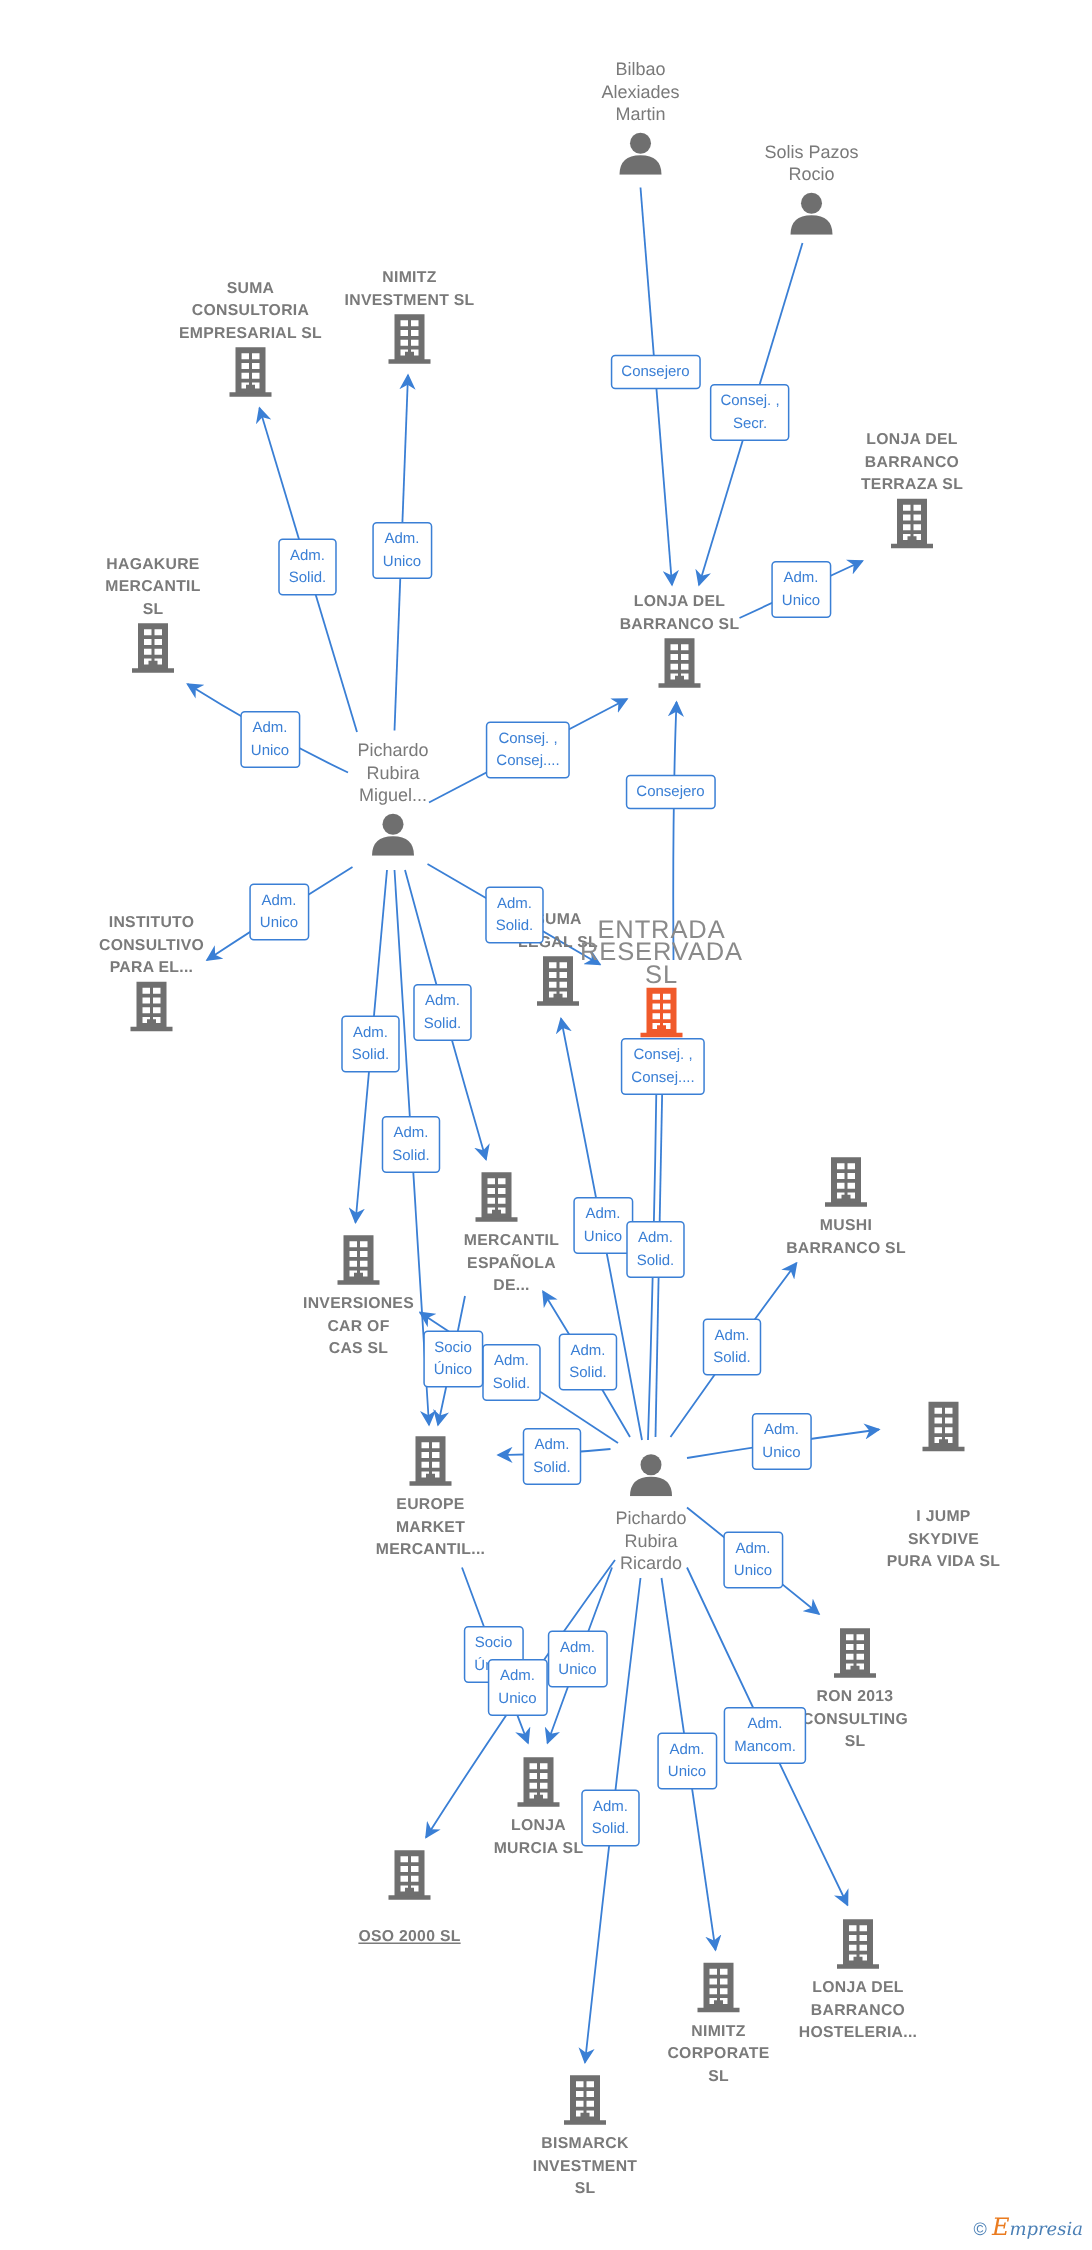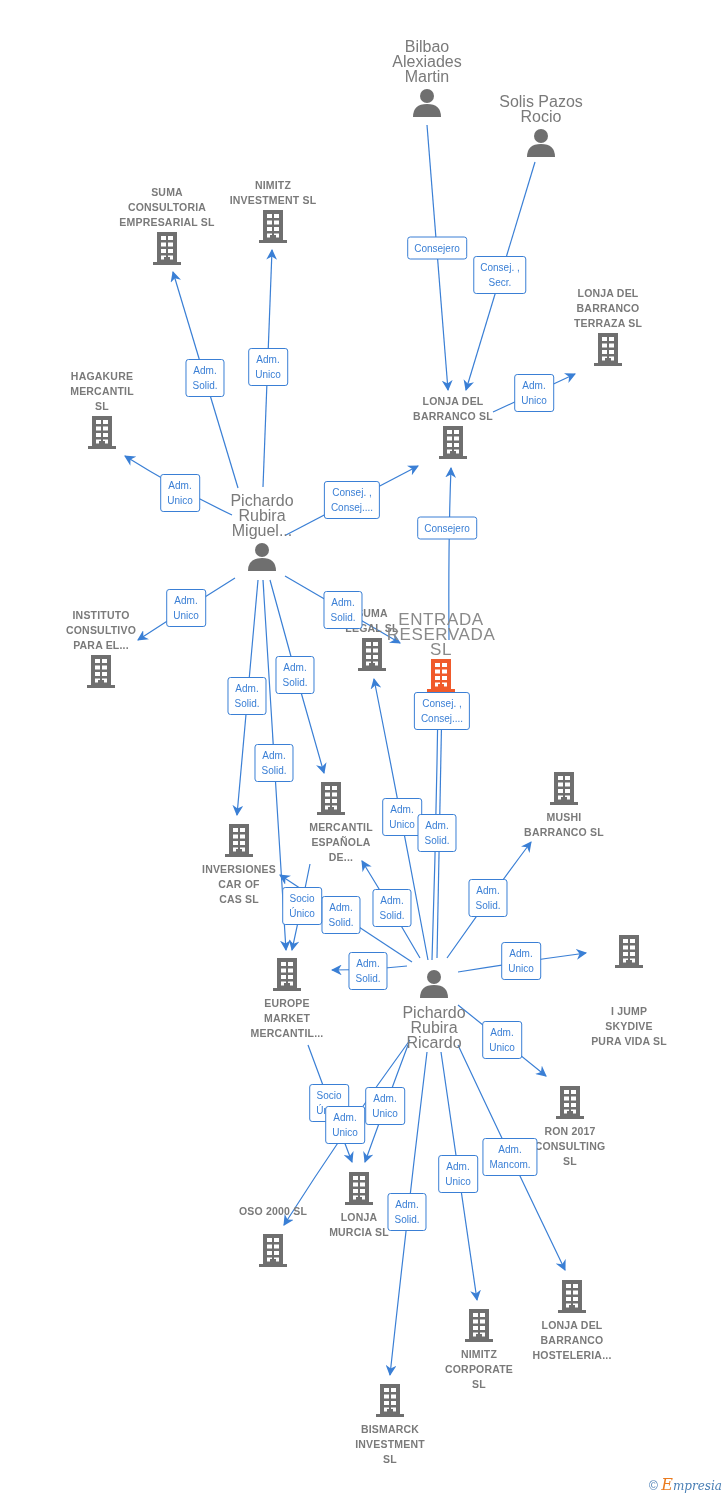--- a/index.html
+++ b/index.html
@@ -1,20 +1,20 @@
 <!DOCTYPE html>
 <html><head>
   <meta charset="utf-8">
   <style>
     html, body { margin:0; padding:0; background:#ffffff; }
     body { width:728px; height:1500px; position:relative; overflow:hidden; font-family:"Liberation Sans", sans-serif; }
     #graph { position:absolute; left:0; top:0; width:728px; height:1500px; }
     .node-label { position:absolute; text-align:center; color:#7a7a7a; font-size:11px; line-height:15px; white-space:pre-line; transform:translateX(-50%); }
     .company .node-label { font-weight:bold; font-size:10.5px; letter-spacing:0.2px; }
-    .person .node-label { font-size:16px; }
+    .person .node-label { font-size:12px; }
     .focus .node-label { color:#8a8a8a; font-size:17px; letter-spacing:0.6px; }
     .edge-label { position:absolute; background:#fff; border:1px solid #3a7fd5; border-radius:3px; color:#3a7fd5; font-size:10px; line-height:15px; padding:3px 6px; text-align:center; white-space:pre-line; transform:translate(-50%,-50%); }
     .node-icon { position:absolute; transform:translate(-50%,-50%); }
     .copyright { position:absolute; right:6px; bottom:6px; font-size:12px; color:#4a7fb5; }
     .copyright .brand { color:#ea7b1f; font-family:"DejaVu Serif", serif; font-style:italic; font-size:16px; }
     .copyright .rest { color:#4a7fb5; font-family:"DejaVu Serif", serif; font-style:italic; }
   </style>
 </head>
 <body>
 
@@ -329,21 +329,21 @@
     <rect x="10" y="6" width="5" height="4" fill="#fff"></rect>
           <rect x="17" y="6" width="5" height="4" fill="#fff"></rect>
           <rect x="10" y="12.5" width="5" height="4" fill="#fff"></rect>
           <rect x="17" y="12.5" width="5" height="4" fill="#fff"></rect>
           <rect x="10" y="19" width="5" height="4" fill="#fff"></rect>
           <rect x="17" y="19" width="5" height="4" fill="#fff"></rect>
           <rect x="10" y="25.5" width="5" height="4" fill="#fff"></rect>
           <rect x="17" y="25.5" width="5" height="4" fill="#fff"></rect>
     <rect x="13" y="27" width="6" height="6" fill="#6f6f6f"></rect>
   </svg></div>
-      <div class="node-label" style="left: 570px; top: 1124px;">RON 2017
+      <div class="node-label" style="left: 570px; top: 1124px;">RON 2013
 CONSULTING
 SL</div>
     </div>
     <div class="company">
       <div class="node-icon" style="left: 359px; top: 1190px;"><svg width="32" height="36" viewBox="0 0 32 36">
     <rect x="6" y="2" width="20" height="31" fill="#6f6f6f"></rect>
     <rect x="2" y="32" width="28" height="3" fill="#6f6f6f"></rect>
     <rect x="10" y="6" width="5" height="4" fill="#fff"></rect>
           <rect x="17" y="6" width="5" height="4" fill="#fff"></rect>
           <rect x="10" y="12.5" width="5" height="4" fill="#fff"></rect>
@@ -364,21 +364,21 @@
     <rect x="10" y="6" width="5" height="4" fill="#fff"></rect>
           <rect x="17" y="6" width="5" height="4" fill="#fff"></rect>
           <rect x="10" y="12.5" width="5" height="4" fill="#fff"></rect>
           <rect x="17" y="12.5" width="5" height="4" fill="#fff"></rect>
           <rect x="10" y="19" width="5" height="4" fill="#fff"></rect>
           <rect x="17" y="19" width="5" height="4" fill="#fff"></rect>
           <rect x="10" y="25.5" width="5" height="4" fill="#fff"></rect>
           <rect x="17" y="25.5" width="5" height="4" fill="#fff"></rect>
     <rect x="13" y="27" width="6" height="6" fill="#6f6f6f"></rect>
   </svg></div>
-      <div class="node-label" style="left: 273px; top: 1204px;">OSO 2000 SL</div>
+      <div class="node-label" style="left: 273px; top: 1284px; text-decoration: underline;">OSO 2000 SL</div>
     </div>
     <div class="company">
       <div class="node-icon" style="left: 572px; top: 1298px;"><svg width="32" height="36" viewBox="0 0 32 36">
     <rect x="6" y="2" width="20" height="31" fill="#6f6f6f"></rect>
     <rect x="2" y="32" width="28" height="3" fill="#6f6f6f"></rect>
     <rect x="10" y="6" width="5" height="4" fill="#fff"></rect>
           <rect x="17" y="6" width="5" height="4" fill="#fff"></rect>
           <rect x="10" y="12.5" width="5" height="4" fill="#fff"></rect>
           <rect x="17" y="12.5" width="5" height="4" fill="#fff"></rect>
           <rect x="10" y="19" width="5" height="4" fill="#fff"></rect>

